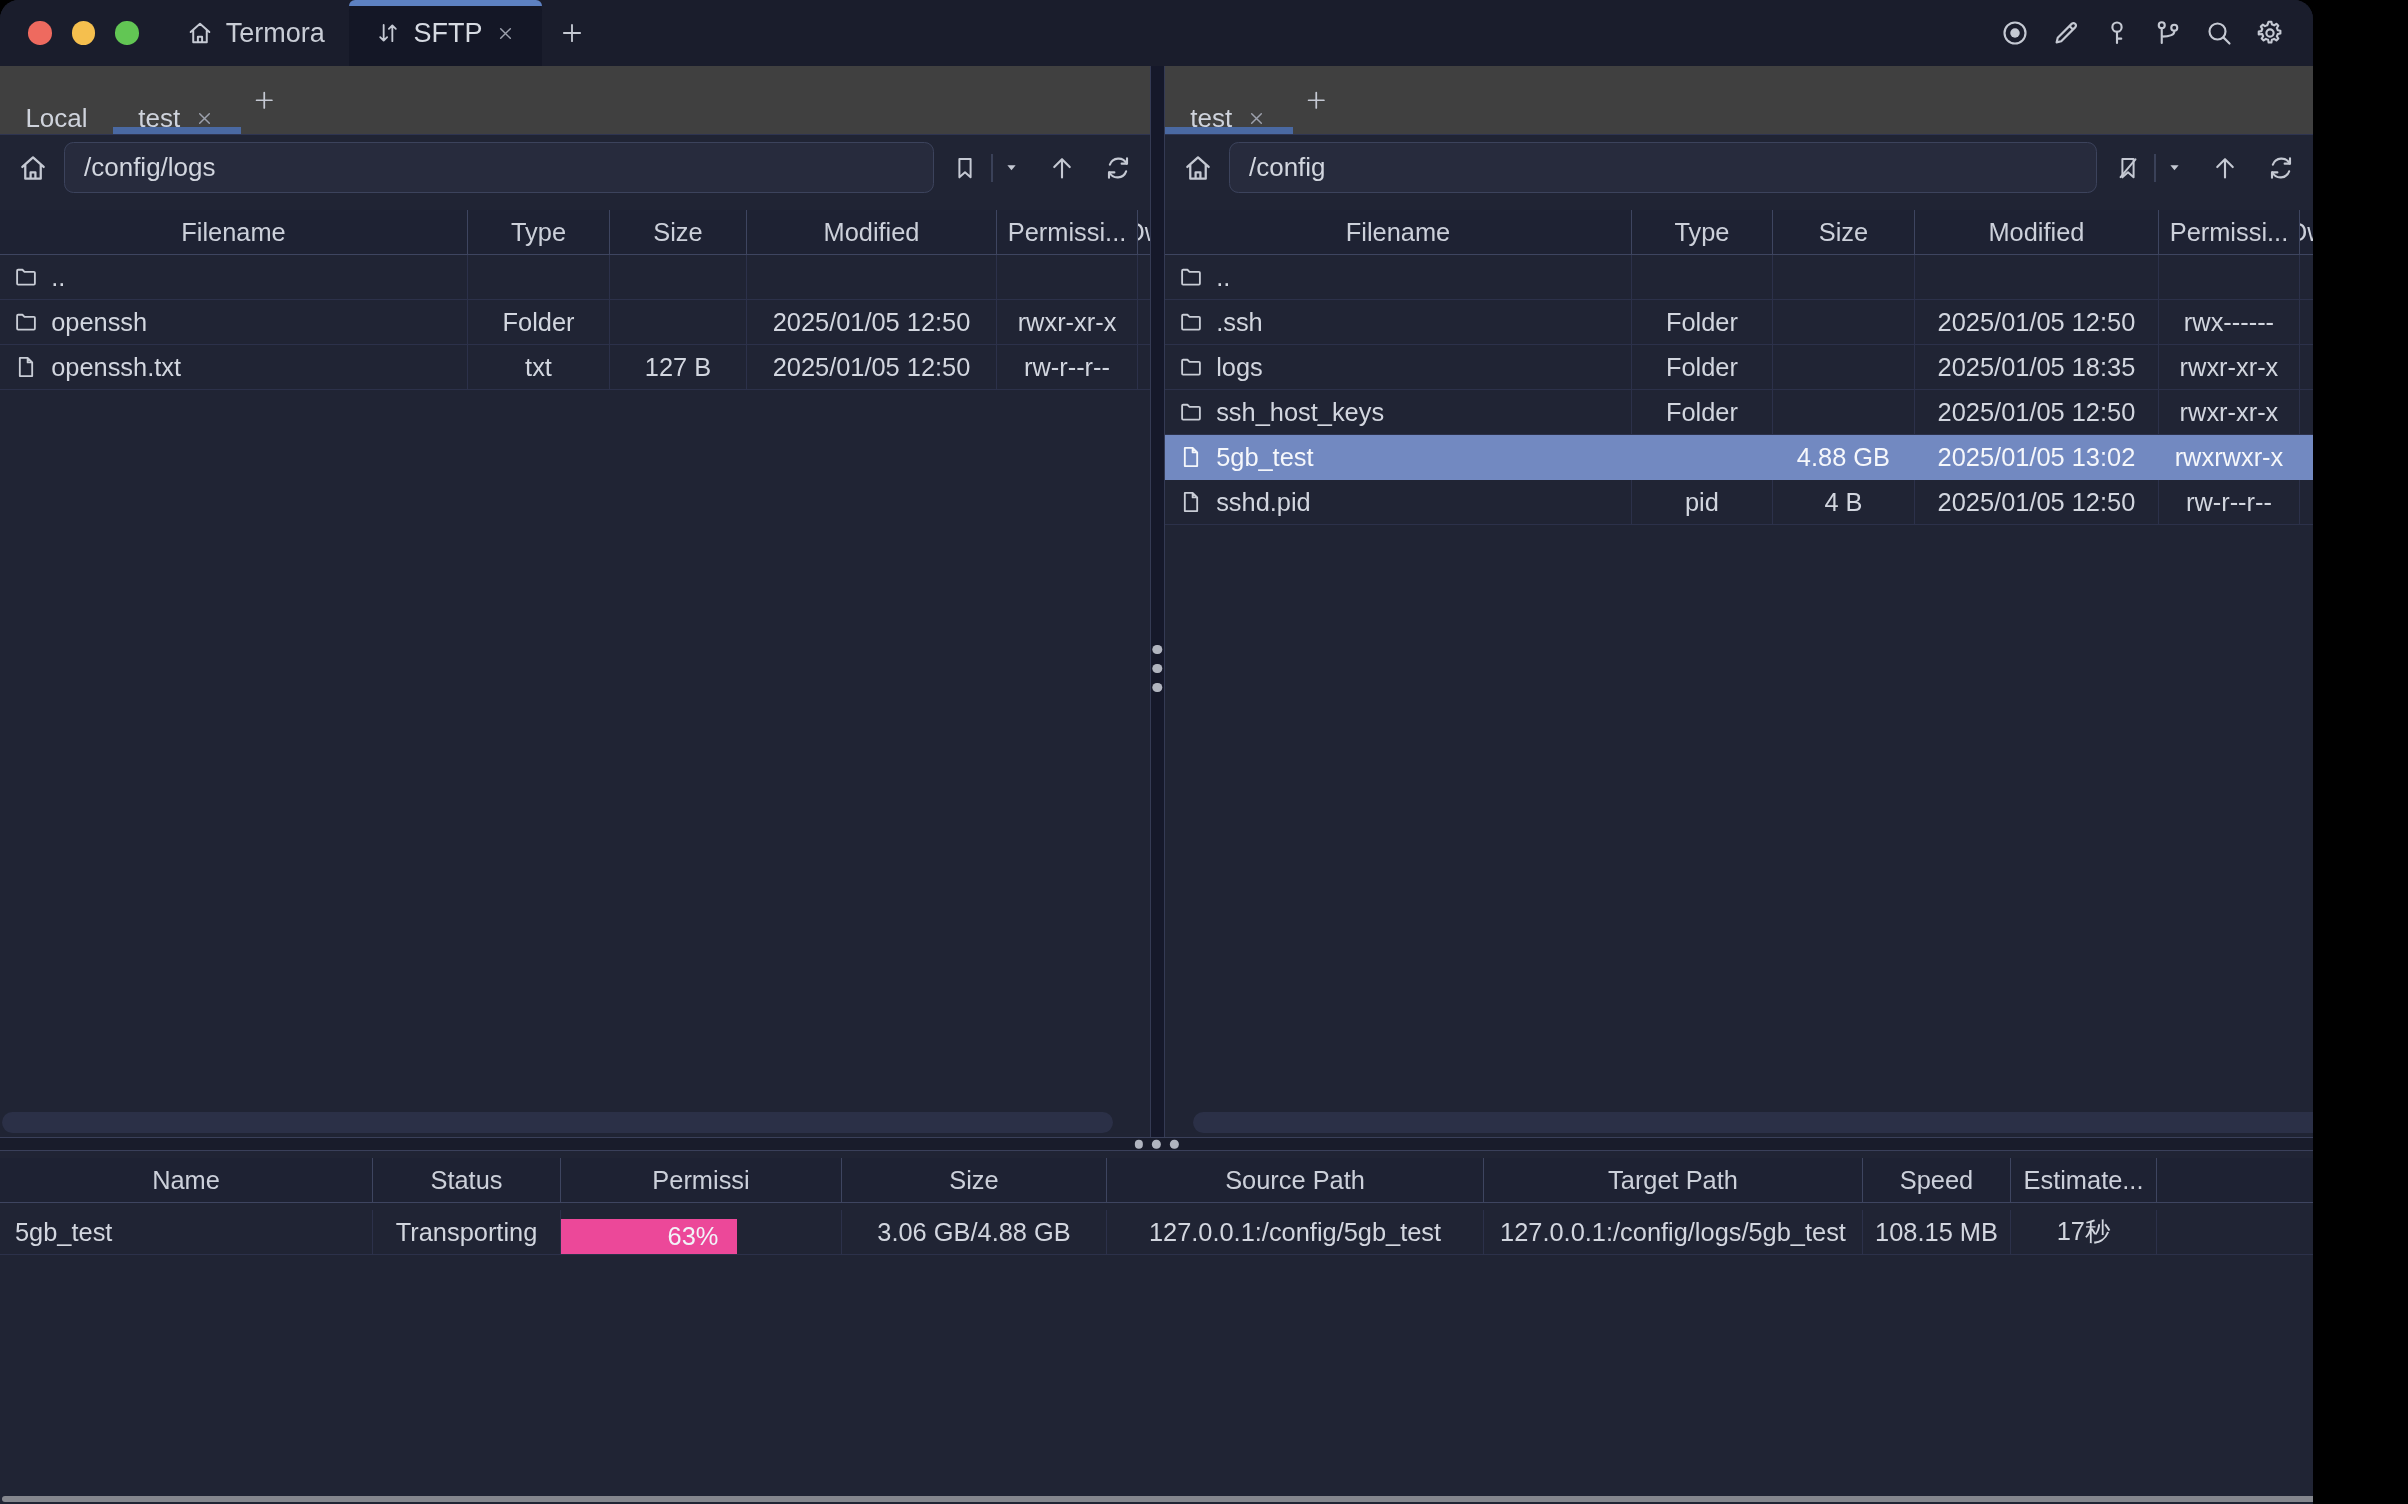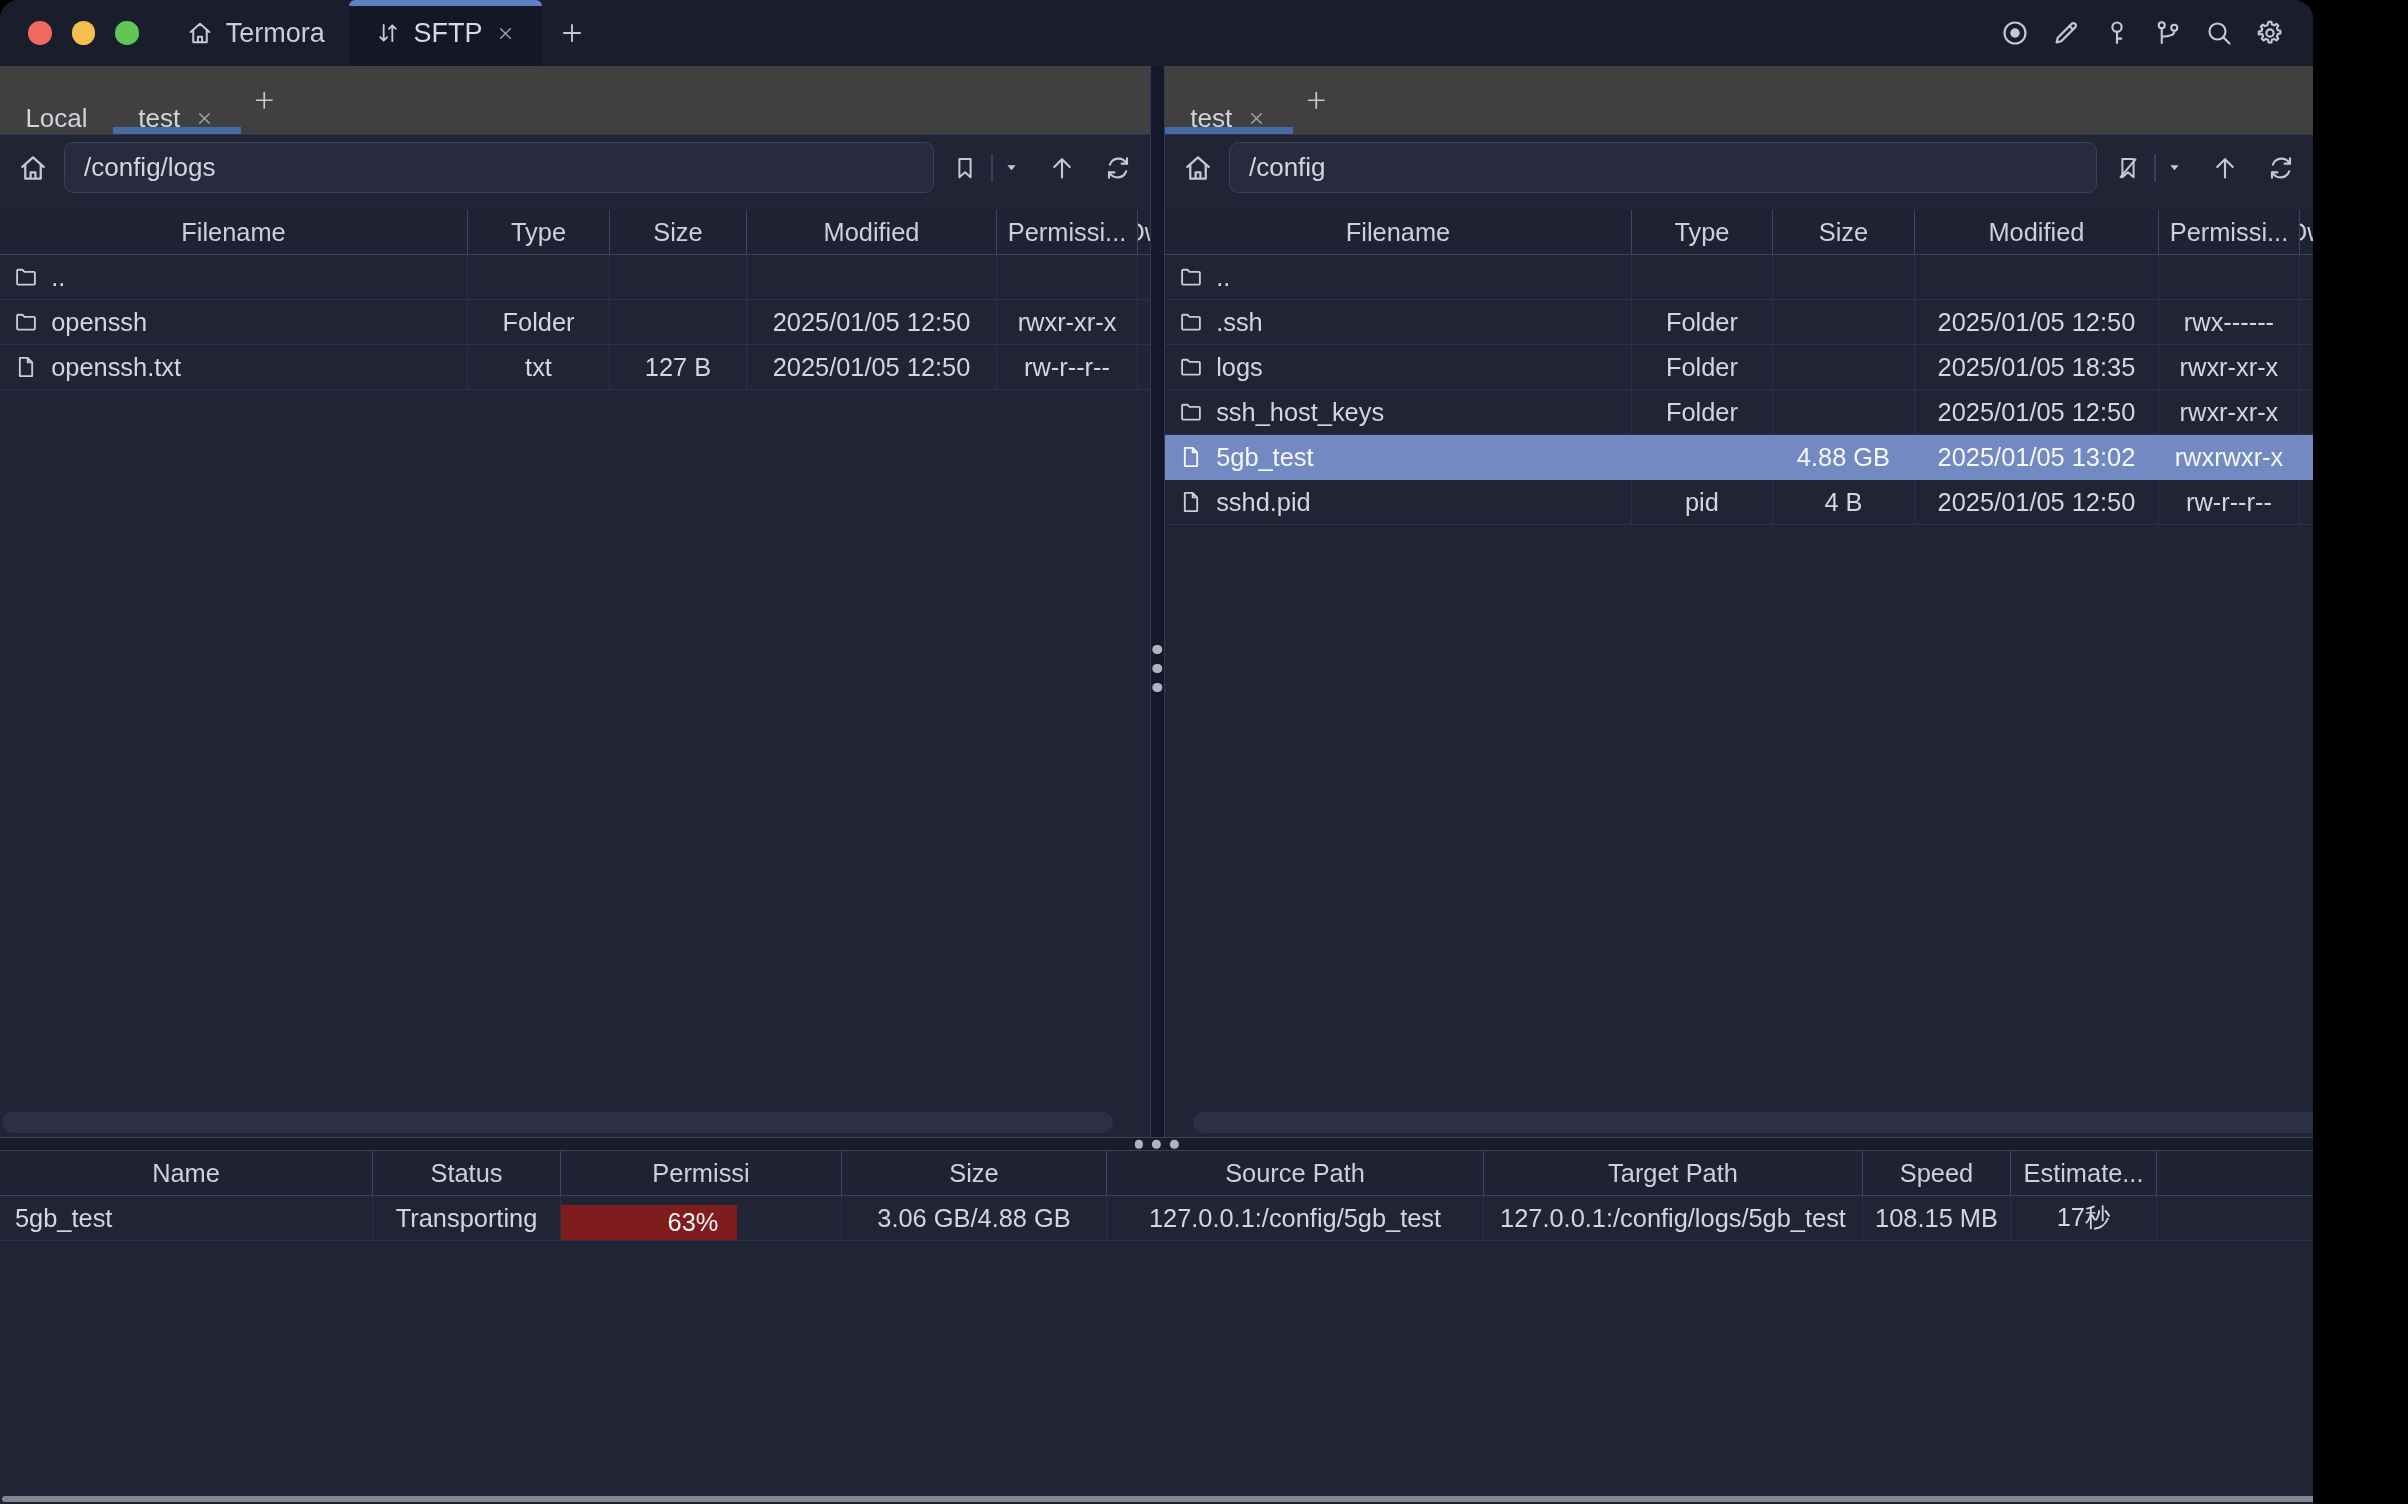--- a/index.html
+++ b/index.html
@@ -68,30 +68,30 @@
 
   .pane-scroll { position:absolute; left:1.9px; right:5.6px; bottom:3.8px; height:21px; }
   .pane-scroll .thumb { height:21px; border-radius:10.4px; background:#2b3047; }
 
   
   .hsplit { height:13px; background:#191c2b; border-bottom:1.9px solid #3a405a; position:relative; }
   .hdots { position:absolute; top:50%; left:50%; transform:translate(-50%,-50%); display:flex; gap:9.4px; }
   .hdots .dot { width:8.5px; height:8.5px; }
 
   
-  .grid-t { grid-template-columns:373px 188px 281px 265px 377px 379px 148px 146px 1fr; }
+  .grid-t { grid-template-columns:373px 188px 281px 265px 377px 379px 148px 146px 1fr;margin-top:7px; }
   .thead-t { background:#1e2233; border-bottom:1.9px solid #3e4560; color:#ccd0da; }
   .thead-t .cell { border-right:1.9px solid #3e4560; }
   .thead-t .cell:last-child { border-right:none; }
   .tdata { border-bottom:1.9px solid #2c314a; }
   .tdata .cell { border-right:1.9px solid #2c314a; }
   .tdata .cell:last-child { border-right:none; }
   .t-name { justify-content:flex-start !important; padding-left:15px; }
   .progress-cell { position:relative; padding:0; }
-  .progress-fill { position:absolute; top:9px; bottom:0; left:0; background:#7f1d1d; display:flex; align-items:center; justify-content:flex-end; padding-right:19px; color:#f2f4f9; }
+  .progress-fill { position:absolute; top:9px; bottom:0; left:0; background:#ec4899; display:flex; align-items:center; justify-content:flex-end; padding-right:19px; color:#f2f4f9; }
 
   .bottom-fill { height:250px; }
   .win-hscroll { position:absolute; left:1.9px; bottom:2.8px; width:2363px; height:6.6px; border-radius:3.8px; background:#8f9197; opacity:.9; }
 </style>
 </head>
 <body>
 
 <div class="window">
 
   <header class="titlebar">

